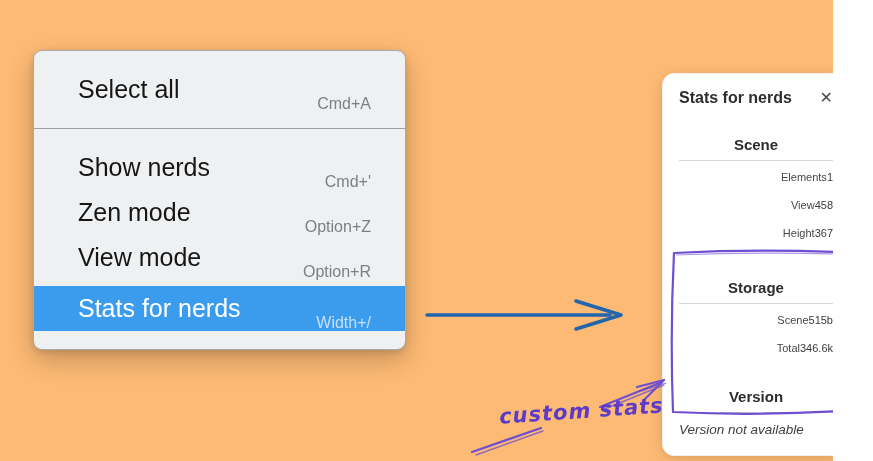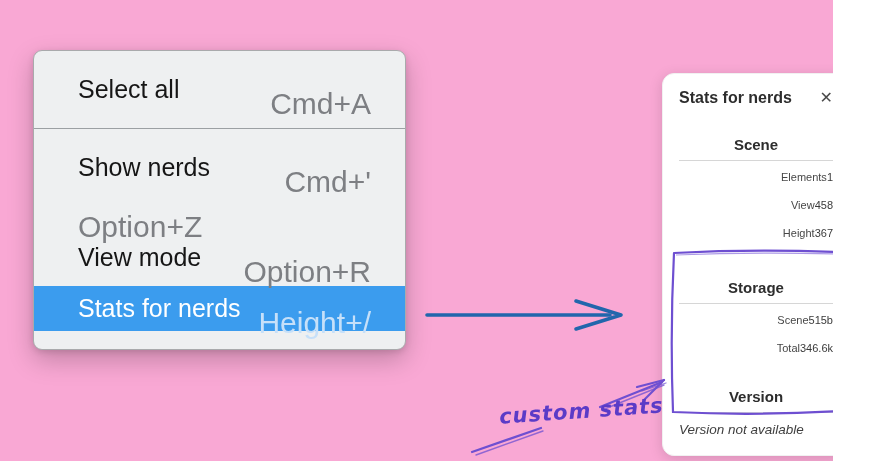--- a/index.html
+++ b/index.html
@@ -1,33 +1,33 @@
 <!DOCTYPE html>
 <html><head>
 <meta charset="utf-8">
 <style>
   html,body{margin:0;padding:0;background:#fff;}
   .stage{
-    position:relative;width:833px;height:461px;background:#f9a8d4;overflow:hidden;
+    position:relative;width:833px;height:461px;background:#fdba74;overflow:hidden;
     font-family:"Liberation Sans","DejaVu Sans",sans-serif;
   }
 
   
   .menu{
     position:absolute;left:33px;top:50px;width:373px;height:300px;
     background:#eef0f1;border:1px solid #a9aaac;border-radius:9px;
     box-shadow:0 10px 26px rgba(0,0,0,.22),0 2px 6px rgba(0,0,0,.12);
     box-sizing:border-box;overflow:hidden;font-size:25px;color:#161616;
   }
   .menu-row{display:flex;justify-content:space-between;align-items:center;padding:0 34px 0 44px;}
   .menu-row.top{height:77px;}
   .menu-sep{border-top:1px solid #9ba0a3;height:0;}
   .menu-group{padding-top:16px;}
   .menu-group .menu-row{height:45px;}
-  .shortcut{color:#7d7f83;font-size:30px;margin-top:28px;}
+  .shortcut{color:#7d7f83;font-size:16px;margin-top:28px;}
   .menu-row.selected{background:#3b9cee;color:#ffffff;margin-top:6px;}
   .menu-row.selected .shortcut{color:#c6e0f9;}
 
   
   .blue-arrow{position:absolute;left:420px;top:297px;}
   .purple-box{position:absolute;left:665px;top:246px;pointer-events:none;}
   .purple-arrow{position:absolute;left:450px;top:365px;}
   .annotation-text{
     position:absolute;left:499px;top:399px;
     font-family:cursive,"DejaVu Sans",sans-serif;
@@ -67,29 +67,30 @@
       <span>Select all</span>
       <span class="shortcut">Cmd+A</span>
     </div>
     <div class="menu-sep"></div>
     <div class="menu-group">
       <div class="menu-row">
         <span>Show nerds</span>
         <span class="shortcut">Cmd+'</span>
       </div>
       <div class="menu-row">
+        <span>Zen mode</span>
         <span class="shortcut">Option+Z</span>
       </div>
       <div class="menu-row">
         <span>View mode</span>
         <span class="shortcut">Option+R</span>
       </div>
       <div class="menu-row selected">
         <span>Stats for nerds</span>
-        <span class="shortcut">Height+/</span>
+        <span class="shortcut">Width+/</span>
       </div>
     </div>
   </div>
 
   <svg class="blue-arrow" width="206" height="36" viewBox="0 0 206 36">
     <path d="M7,18 L190,18" stroke="#2166ac" stroke-width="3.6" fill="none" stroke-linecap="round"></path>
     <path d="M156,4 L201,18 L156,32" stroke="#2166ac" stroke-width="3.6" fill="none" stroke-linecap="round" stroke-linejoin="round"></path>
   </svg>
 
   <div class="panel">

